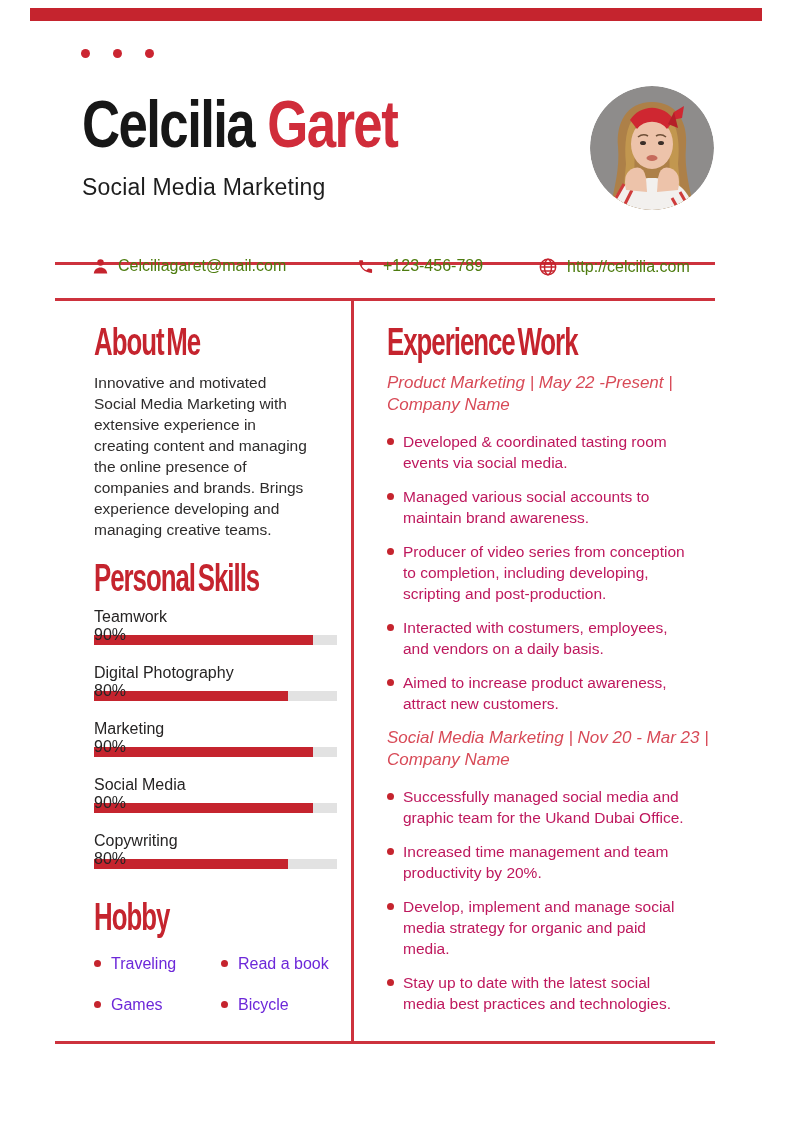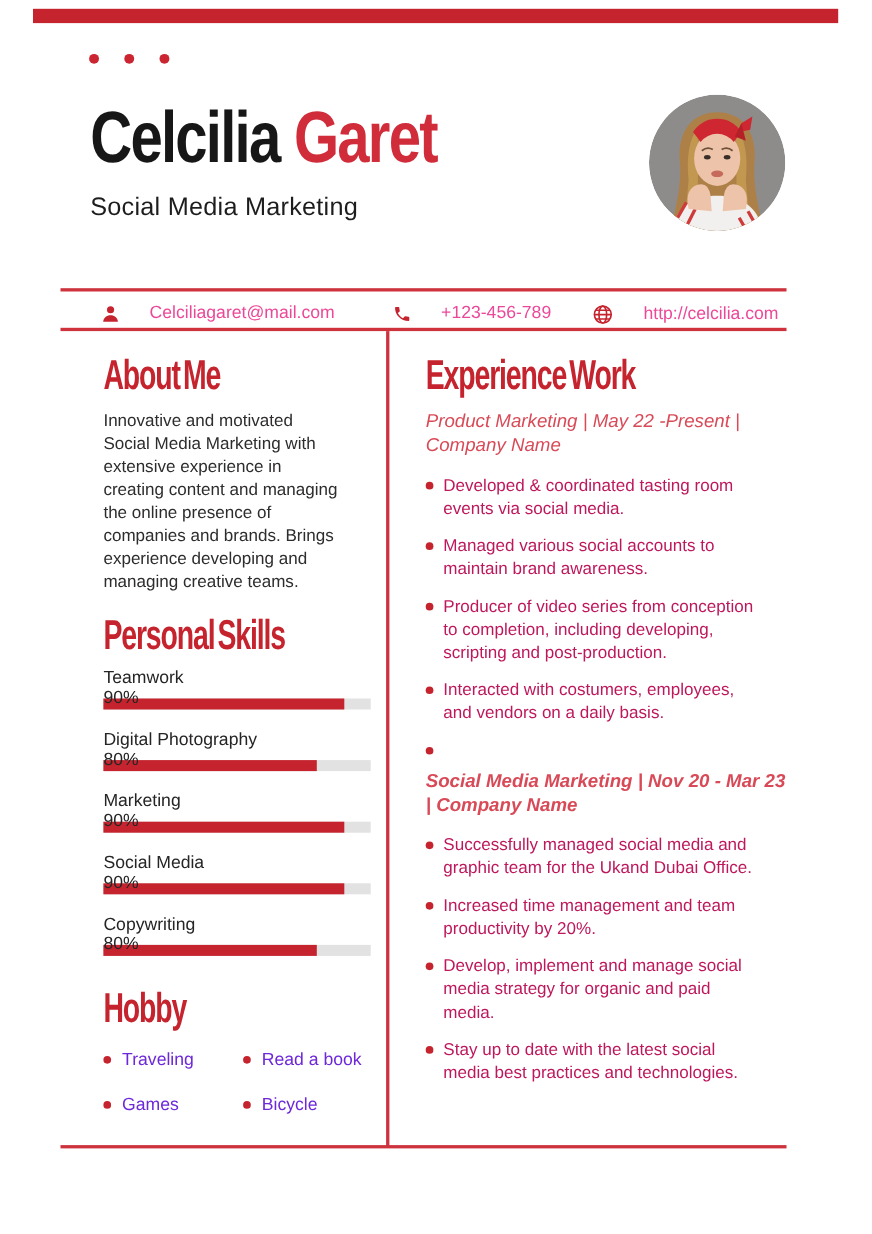--- a/index.html
+++ b/index.html
@@ -13,21 +13,21 @@
 
   
   .name{left:82px;top:88px;margin:0;font-size:66px;line-height:72px;font-weight:bold;letter-spacing:-2px;white-space:nowrap;transform:scaleX(.8);transform-origin:0 50%;color:#171717;}
   .name .last{color:#d02c3a;}
   .job-title{left:82px;top:174px;font-size:23px;color:#1d1d1d;letter-spacing:.2px;}
   .photo{left:590px;top:86px;width:124px;height:124px;border-radius:50%;overflow:hidden;}
 
   
   .hline{left:55px;width:660px;height:3px;background:#cd323d;}
   .hline.t{top:262px;} .hline.b{top:298px;}
-  .contact-item{top:276px;display:flex;align-items:center;gap:27px;font-size:16px;color:#ec4899;}
+  .contact-item{top:257px;display:flex;align-items:center;gap:9px;font-size:16px;color:#4d7c0f;}
   .contact-item svg{flex:0 0 auto;}
   .ci-email{left:92px;} .ci-phone{left:357px;} .ci-web{left:538px;}
 
   
   .v-divider{left:351px;top:301px;width:3px;height:741px;background:#cd323d;}
   .col{top:322px;}
   .col-left{left:82px;width:246px;margin-left:12px;}
   .col-right{left:387px;width:332px;}
 
   h2{margin:0;font-size:38px;line-height:40px;color:#c5242e;font-weight:bold;white-space:nowrap;}
@@ -40,21 +40,21 @@
   .skill{margin-bottom:19px;}
   .skill-row{display:flex;justify-content:space-between;width:243px;height:20px;font-size:16px;color:#262424;flex-direction:column;}
   .track{margin-top:7px;width:243px;height:10px;background:#e2e2e2;}
   .fill{height:10px;background:#c5242e;}
 
   .hobbies{margin-top:16px;display:grid;grid-template-columns:127px 1fr;grid-template-rows:repeat(2,21px);grid-auto-flow:column;row-gap:20px;font-size:16px;color:#6d28d9;}
   .hob{display:flex;align-items:center;gap:10px;}
   .bdot{width:7px;height:7px;border-radius:50%;background:#c5242e;flex:0 0 auto;}
 
   .job-meta{margin:10px 0 0;width:332px;font-size:17px;line-height:22px;font-style:italic;color:#d84a57;}
-  .job-meta.second{margin-top:8px;font-weight:bold;}
+  .job-meta.second{margin-top:8px;}
   ul.blist{list-style:none;margin:15px 0 0;padding:0;}
   ul.blist li{display:flex;align-items:flex-start;gap:9px;margin-bottom:13px;}
   ul.blist li .bdot{margin-top:7px;}
   ul.blist li span.btxt{display:block;width:288px;font-size:15.5px;line-height:21px;color:#be185d;}
 
   .bottom-line{left:55px;top:1041px;width:660px;height:3px;background:#cd323d;}
 </style>
 </head>
 <body>
 
@@ -217,20 +217,21 @@
     <li>
         <span class="bdot"></span>
         <span class="btxt">Producer of video series from conception to completion, including developing, scripting and post-production.</span>
       </li>
     <li>
         <span class="bdot"></span>
         <span class="btxt">Interacted with costumers, employees, and vendors on a daily basis.</span>
       </li>
     <li>
         <span class="bdot"></span>
+        <span class="btxt">Aimed to increase product awareness, attract new customers.</span>
       </li>
   </ul>
 
   <div class="job-meta second">Social Media Marketing | Nov 20 - Mar 23 | Company Name</div>
   <ul class="blist">
     <li>
         <span class="bdot"></span>
         <span class="btxt">Successfully managed social media and graphic team for the Ukand Dubai Office.</span>
       </li>
     <li>

